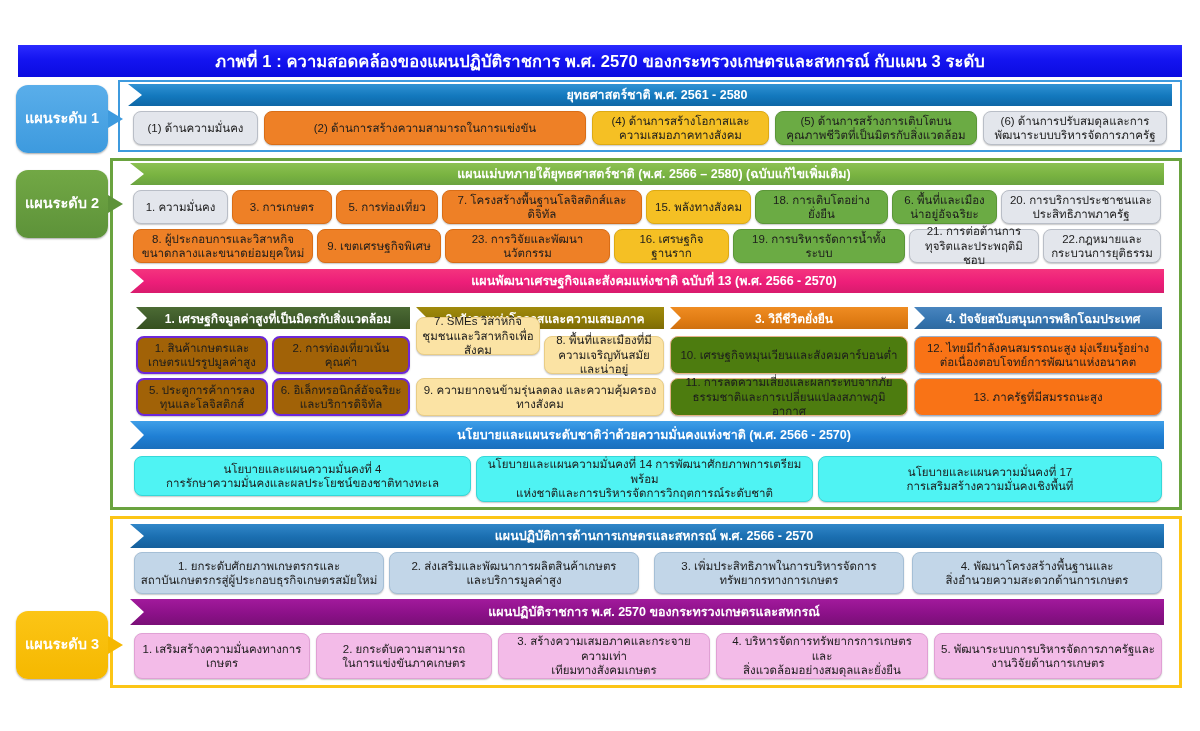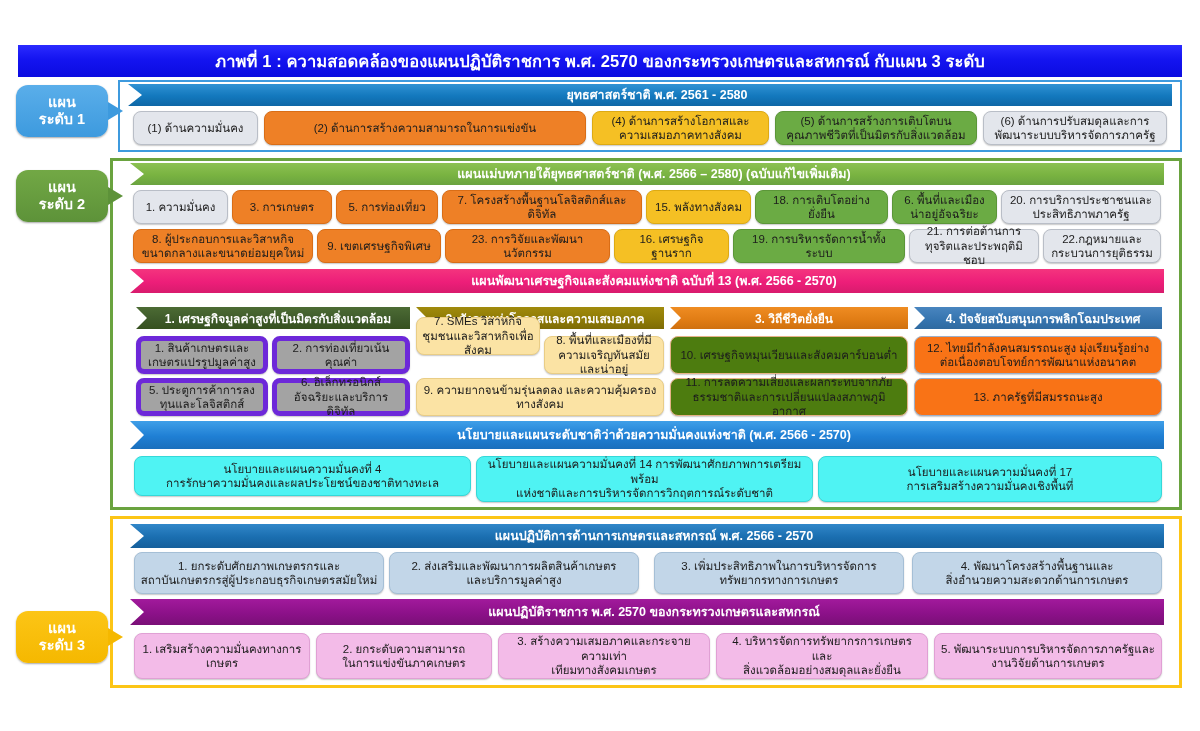--- a/index.html
+++ b/index.html
@@ -21,23 +21,23 @@
     font-size: 16.5px;
     font-weight: bold;
     display: flex; align-items: center; justify-content: center;
     text-align: center;
     letter-spacing: .1px;
   }
 
   
   .level-badge {
     position: absolute;
-    width: 92px; height: 52px;
+    width: 92px; height: 68px;
     border-radius: 12px;
-    display: flex; flex-direction: column;
+    display: flex; flex-direction: row;
     align-items: center; justify-content: center;
     color: #ffffff; font-weight: bold; font-size: 14.5px;
     line-height: 1.18;
     box-shadow: 0 1px 2px rgba(0,0,0,.35);
     z-index: 5;
     text-align: right;
   }
   .level-badge .arrow {
     position: absolute;
     right: -15px; top: 50%;
@@ -85,21 +85,21 @@
     border-radius: 8px;
     font-size: 11.5px;
     line-height: 1.25;
     padding: 2px 5px;
     box-shadow: 0 1px 1.5px rgba(0,0,0,.22);
   }
   .c-grey   { background:#e3e6ec; border:1px solid #b9bec7; color:#1c1c1c; }
   .c-orange { background:#ee8026; border:1px solid #d96d16; color:#1c1c1c; }
   .c-yellow { background:#f5c024; border:1px solid #ddaa13; color:#1c1c1c; }
   .c-green  { background:#6bab44; border:1px solid #5b9638; color:#1c1c1c; }
-  .c-lgreen { background:#a3a3a3; border:5px solid #6d28d9; color:#1c1c1c; }
+  .c-lgreen { background:#a16207; border:2px solid #6d28d9; color:#1c1c1c; }
   .c-cream  { background:#fbe3a4; border:1px solid #e9cd86; color:#1c1c1c; }
   .c-peach  { background:#4d7c0f; border:1px solid #e6b287; color:#1c1c1c; }
   .c-steel  { background:#f97316; border:1px solid #9cb0cb; color:#1c1c1c; }
   .c-cyan   { background:#4ff3f3; border:1px solid #35d8d8; color:#1c1c1c; }
   .c-ltblue { background:#c2d6e8; border:1px solid #a5bfd6; color:#1c1c1c; }
   .c-pink   { background:#f3bbe8; border:1px solid #e0a0d4; color:#1c1c1c; }
 
   
   .pillar {
     position: absolute;

